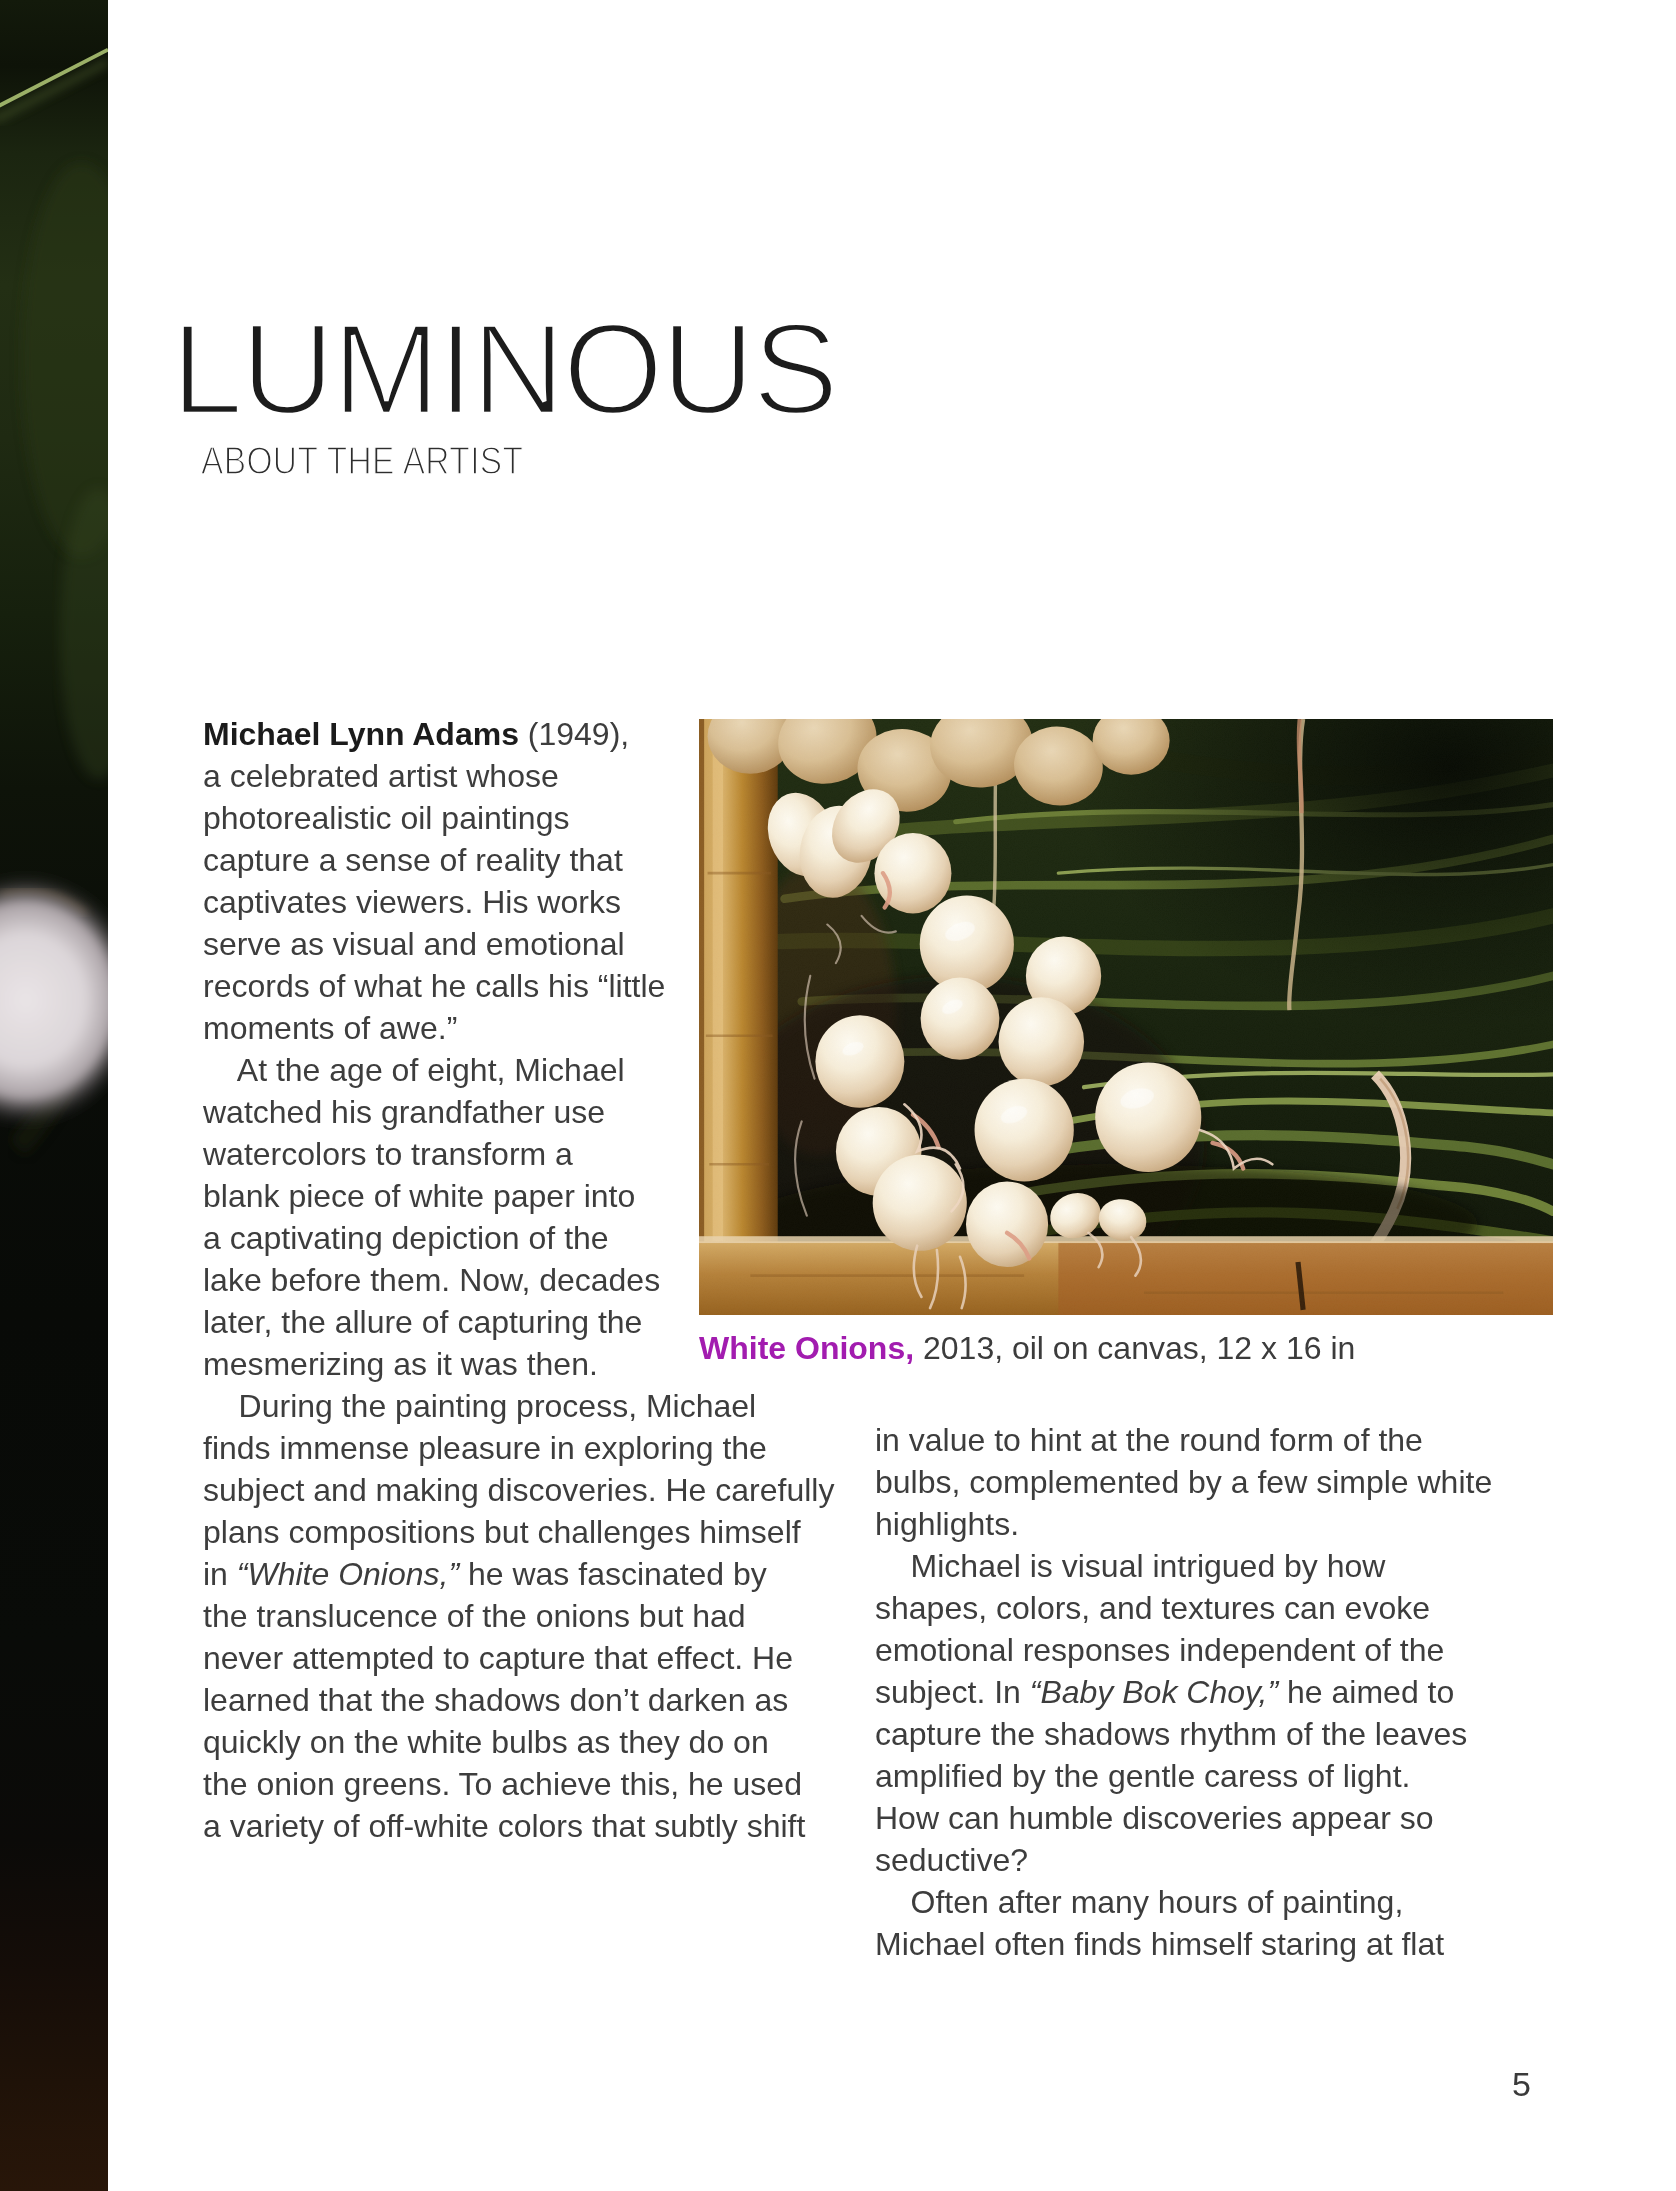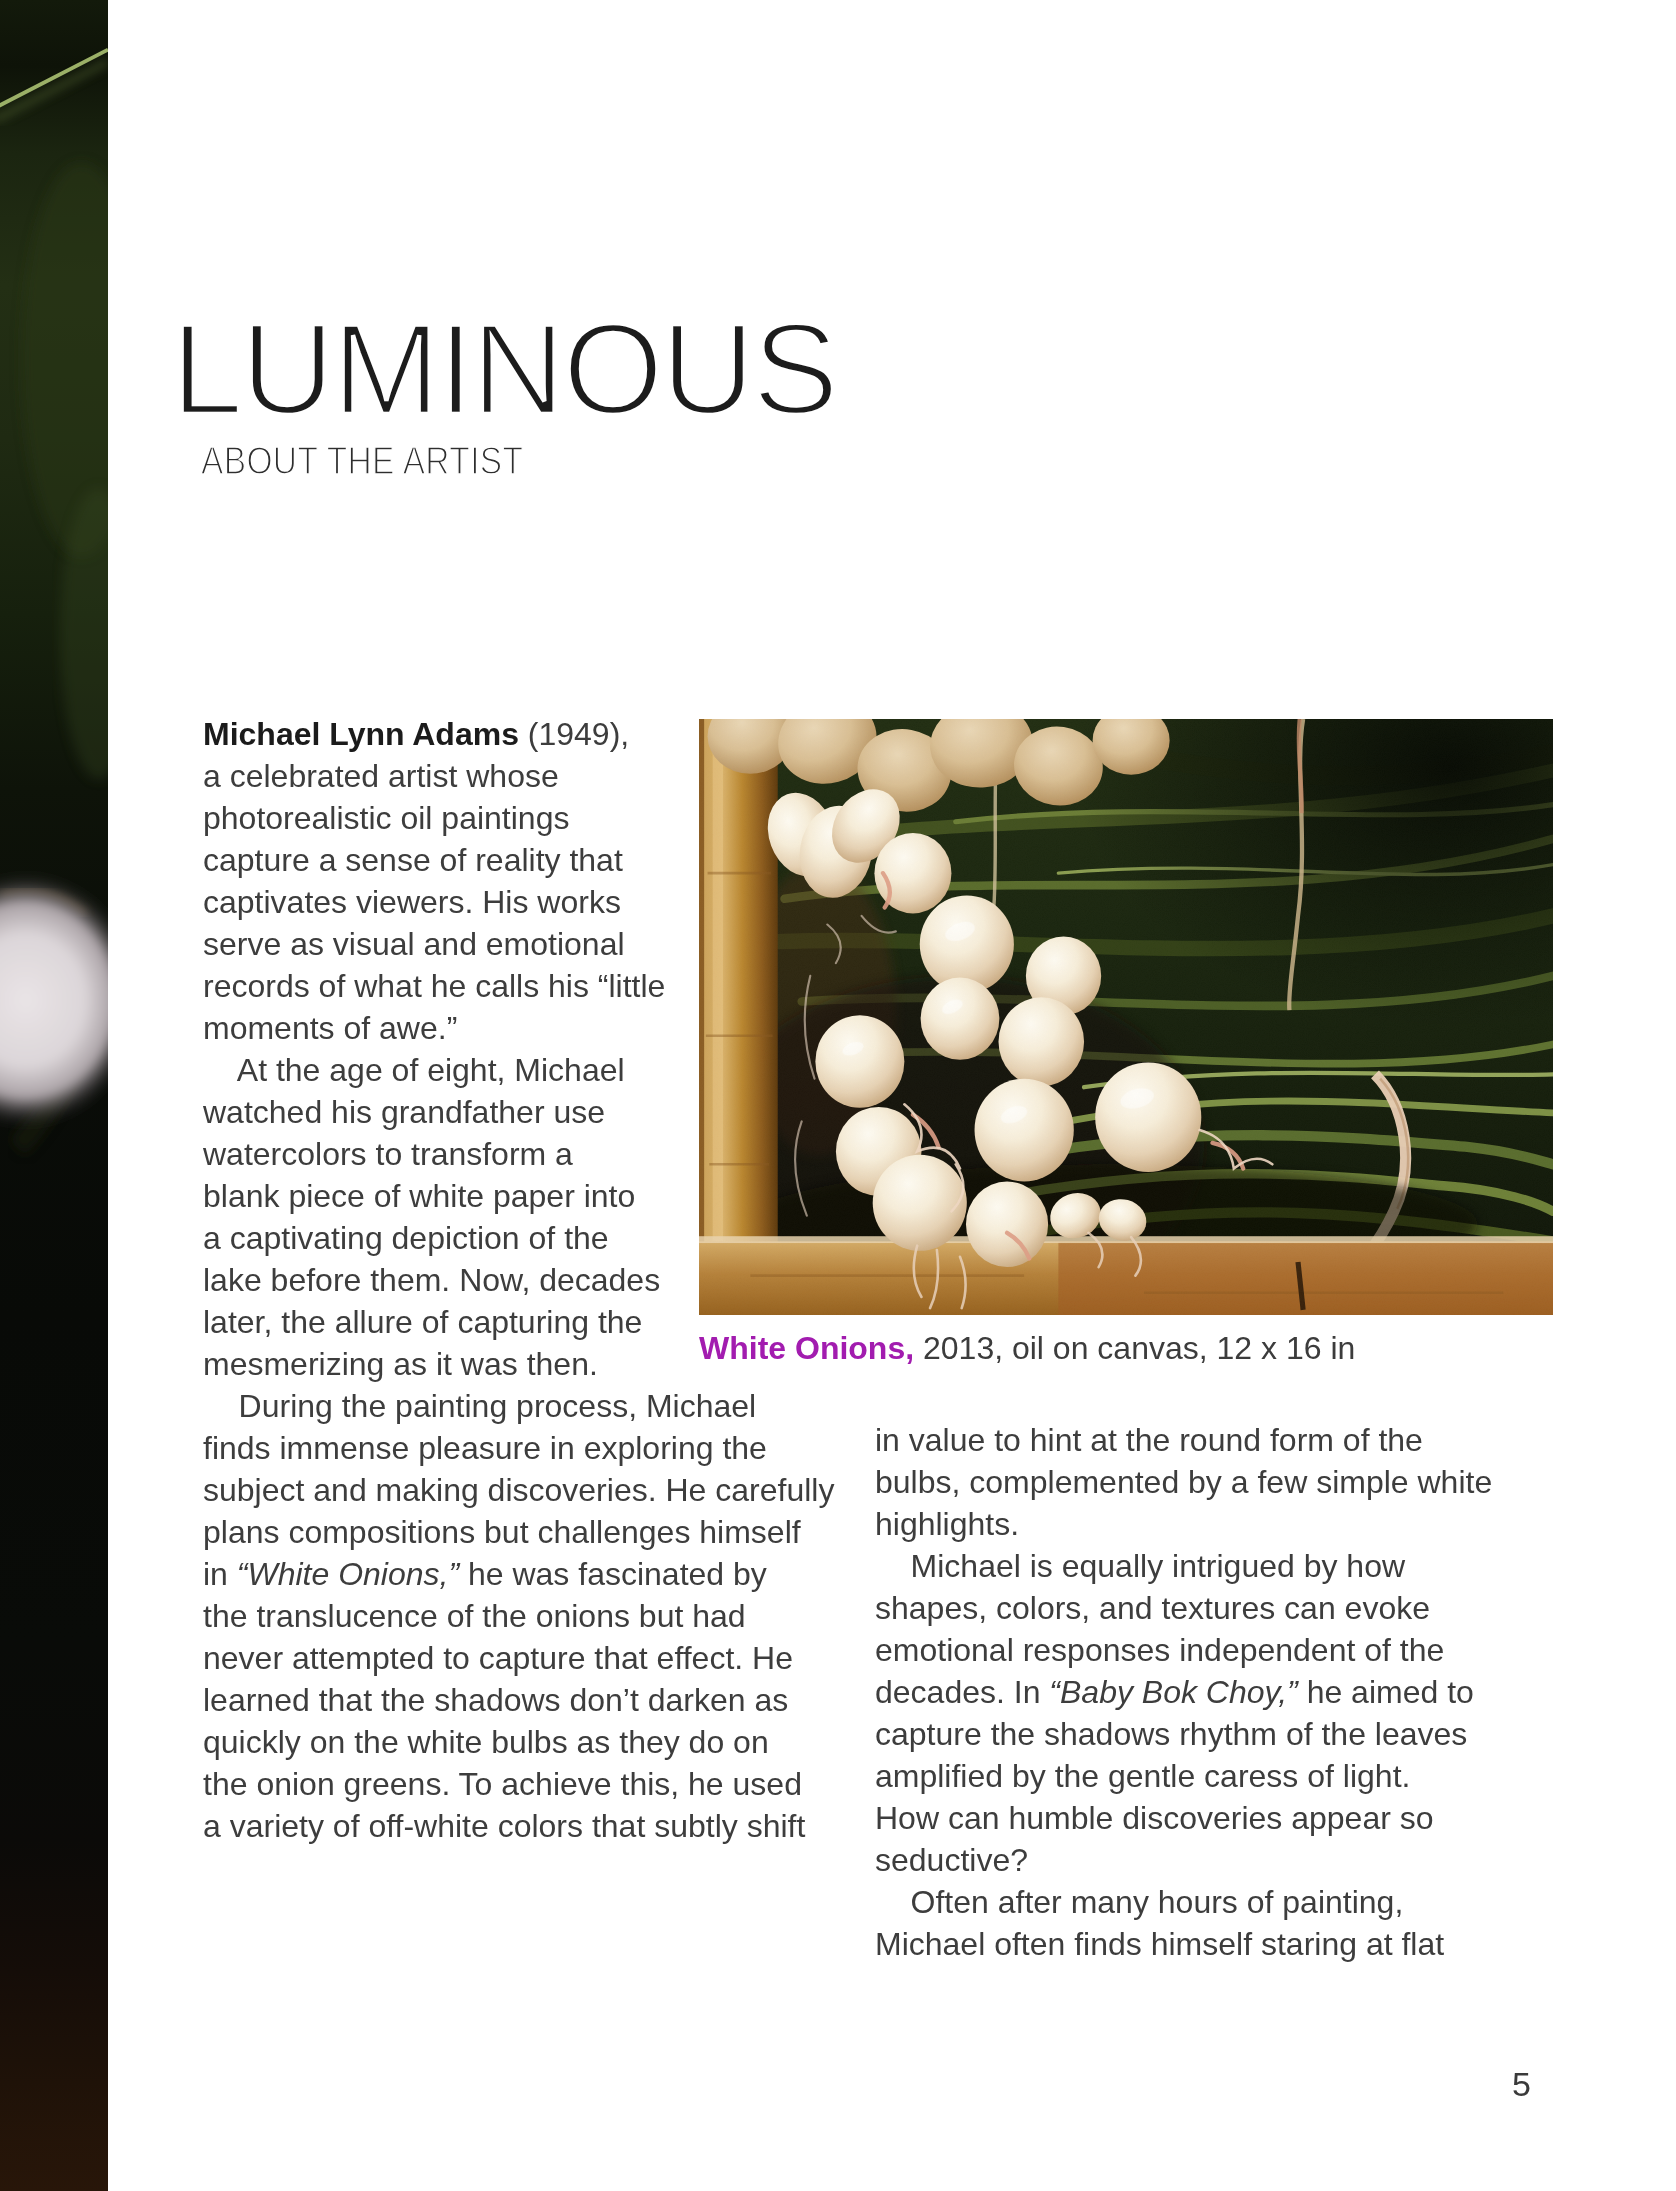--- a/index.html
+++ b/index.html
@@ -260,24 +260,24 @@
       <div class="line"><span class="seg-r">never attempted to capture that effect. He</span></div>
       <div class="line"><span class="seg-r">learned that the shadows don’t darken as</span></div>
       <div class="line"><span class="seg-r">quickly on the white bulbs as they do on</span></div>
       <div class="line"><span class="seg-r">the onion greens. To achieve this, he used</span></div>
       <div class="line"><span class="seg-r">a variety of off-white colors that subtly shift</span></div>
     </div>
   <div class="col col-right">
       <div class="line"><span class="seg-r">in value to hint at the round form of the</span></div>
       <div class="line"><span class="seg-r">bulbs, complemented by a few simple white</span></div>
       <div class="line"><span class="seg-r">highlights.</span></div>
-      <div class="line"><span class="seg-r">    Michael is equally intrigued by how</span></div>
+      <div class="line"><span class="seg-r">    Michael is visual intrigued by how</span></div>
       <div class="line"><span class="seg-r">shapes, colors, and textures can evoke</span></div>
       <div class="line"><span class="seg-r">emotional responses independent of the</span></div>
-      <div class="line"><span class="seg-r">decades. In </span><span class="seg-i">“Baby Bok Choy,”</span><span class="seg-r"> he aimed to</span></div>
+      <div class="line"><span class="seg-r">subject. In </span><span class="seg-i">“Baby Bok Choy,”</span><span class="seg-r"> he aimed to</span></div>
       <div class="line"><span class="seg-r">capture the shadows rhythm of the leaves</span></div>
       <div class="line"><span class="seg-r">amplified by the gentle caress of light.</span></div>
       <div class="line"><span class="seg-r">How can humble discoveries appear so</span></div>
       <div class="line"><span class="seg-r">seductive?</span></div>
       <div class="line"><span class="seg-r">    Often after many hours of painting,</span></div>
       <div class="line"><span class="seg-r">Michael often finds himself staring at flat</span></div>
     </div>
 
   <div class="pagenum">5</div>
 </div>

